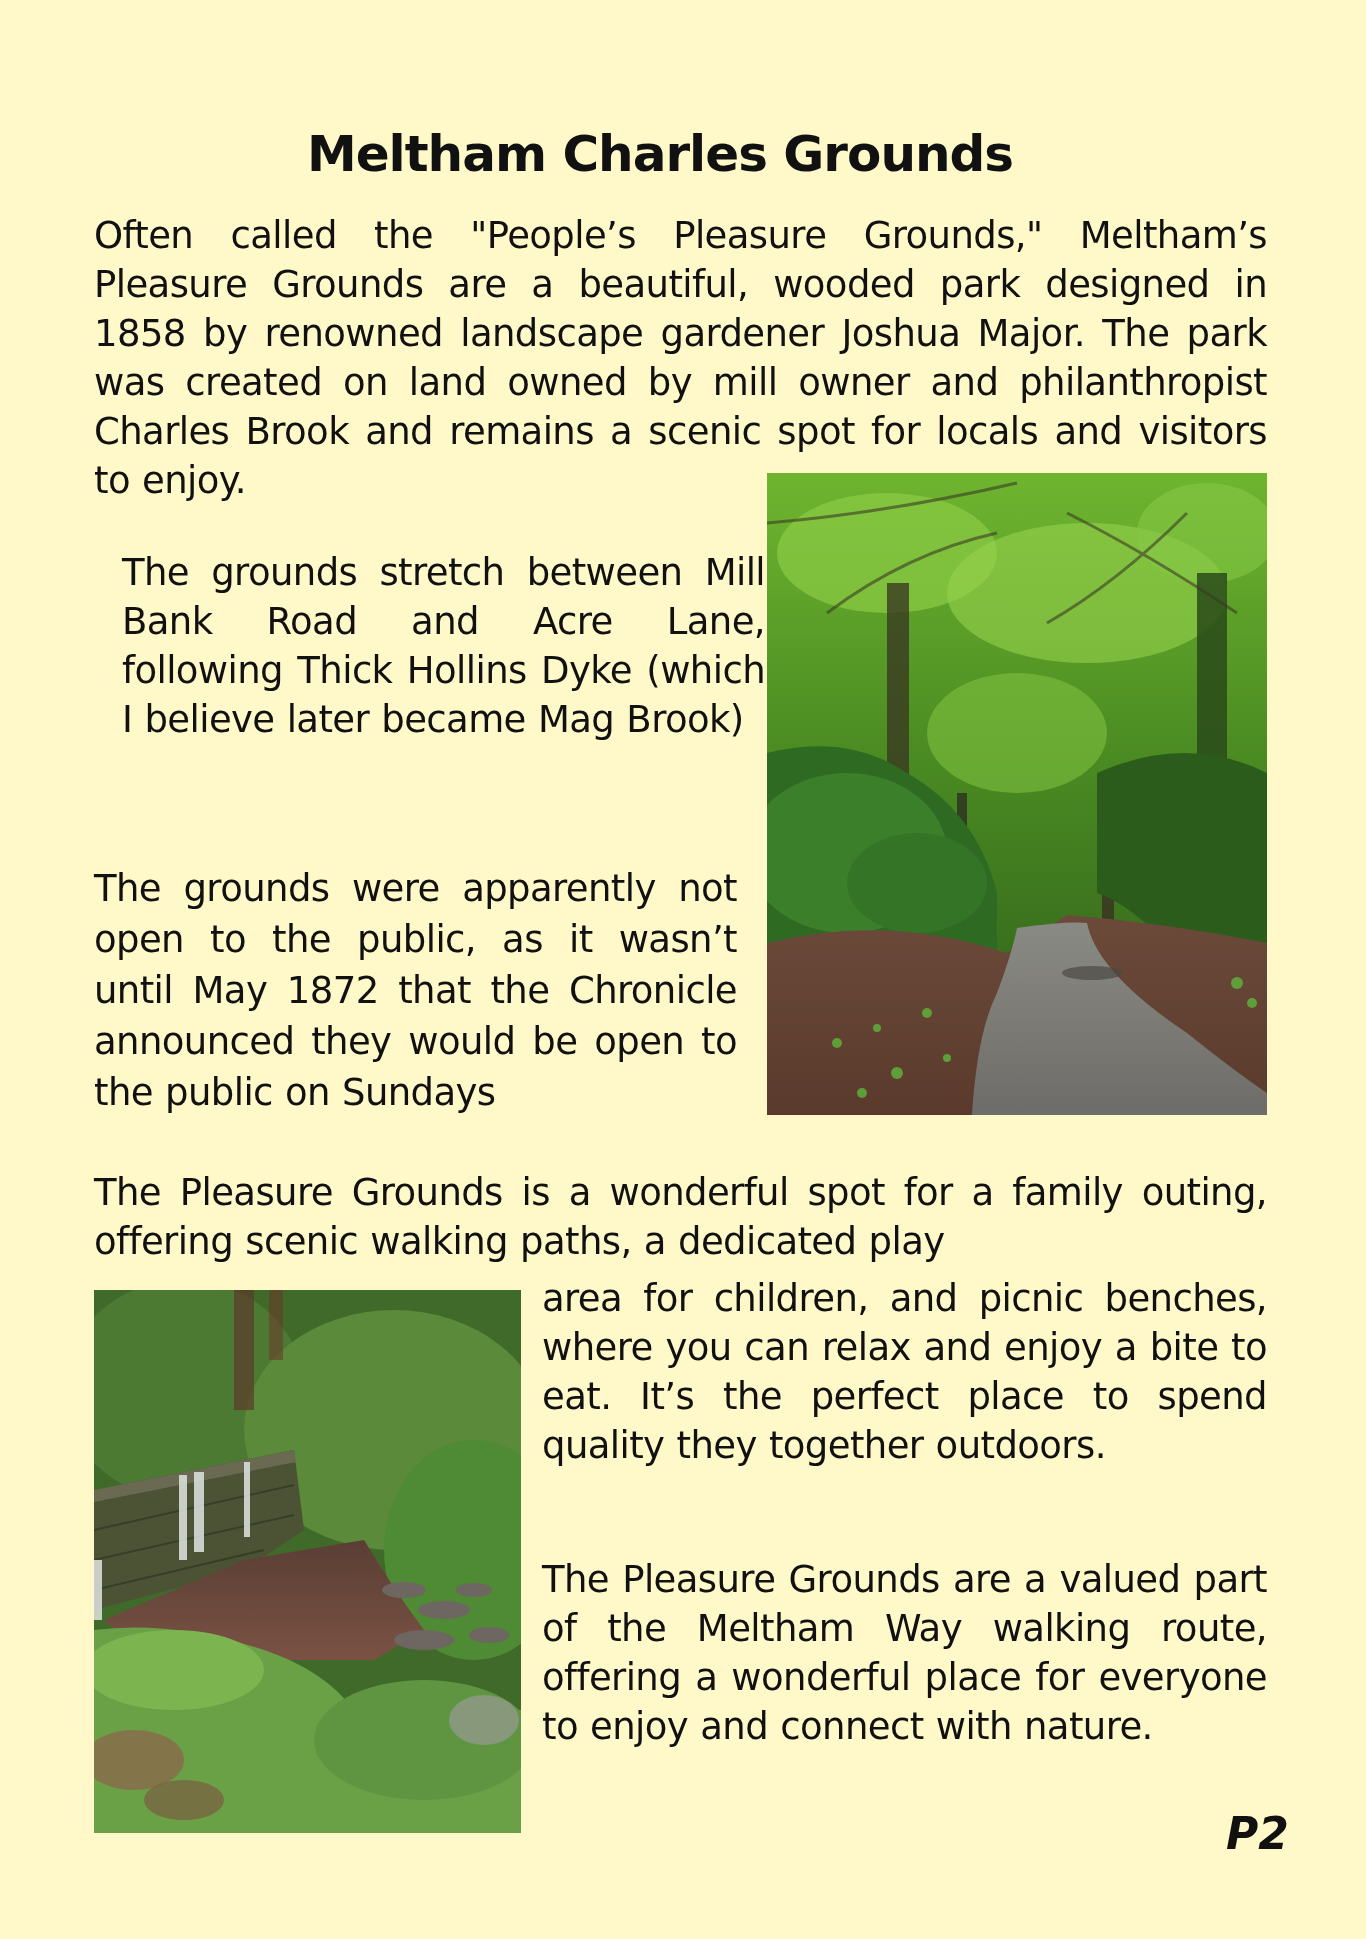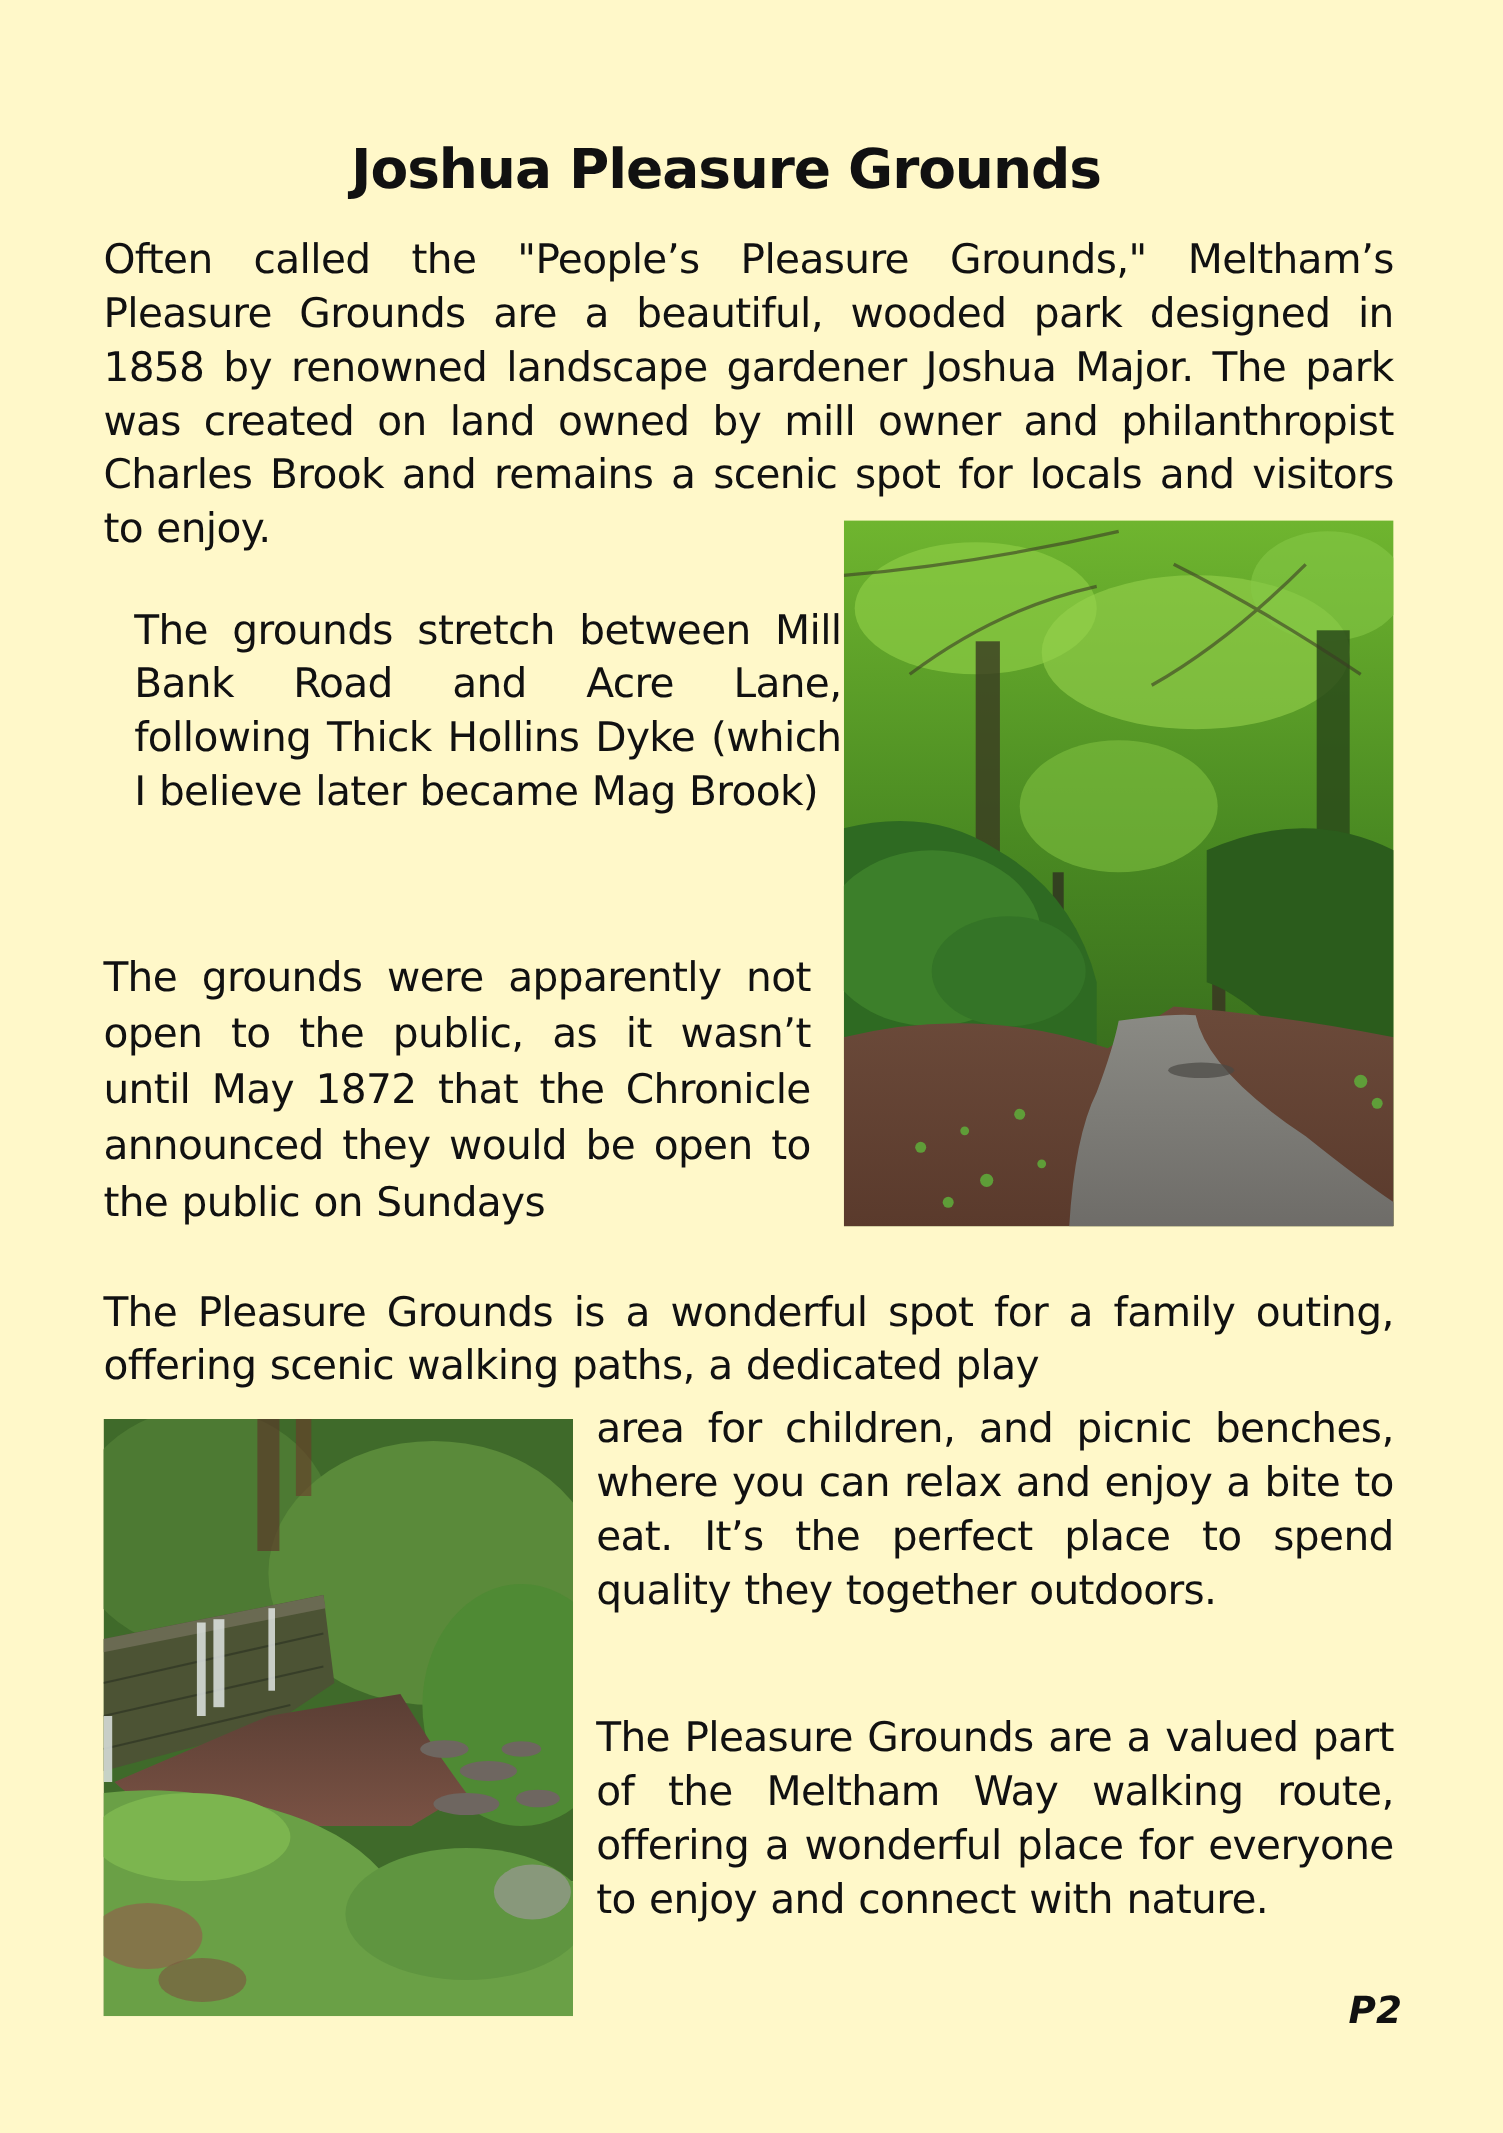--- a/index.html
+++ b/index.html
@@ -32,37 +32,37 @@
   }
   .p-intro { left: 94px; top: 174px; width: 1173px; }
   .p-stretch { left: 94px; top: 511px; width: 643px; text-align-last: left; margin-left: 28px; }
   .p-open { left: 94px; top: 826px; width: 643px; line-height: 51px; }
   .p-family { left: 94px; top: 1168px; width: 1173px; }
   .p-family-cont { left: 542px; top: 1274px; width: 725px; }
   .p-valued { left: 542px; top: 1555px; width: 725px; }
   .page-num {
     position: absolute;
     left: 1226px; top: 1808px;
-    font-size: 34px;
+    font-size: 44px;
     font-weight: bold;
     font-family: "DejaVu Sans", sans-serif;
     font-style: italic;
   }
   .photo {
     position: absolute;
     overflow: hidden;
   }
   .photo svg { display: block; width: 100%; height: 100%; }
   .photo-path { left: 767px; top: 473px; width: 500px; height: 642px; }
   .photo-weir { left: 94px; top: 1290px; width: 427px; height: 543px; }
 </style>
 </head>
 <body>
 
-<h1 class="title">Joshua Pleasure Grounds</h1>
+<h1 class="title">Meltham Charles Grounds</h1>
 
 <p class="para p-intro">Often called the "People’s Pleasure Grounds," Meltham’s Pleasure Grounds are a beautiful, wooded park designed in 1858 by renowned landscape gardener Joshua Major. The park was created on land owned by mill owner and philanthropist Charles Brook and remains a scenic spot for locals and visitors to enjoy.</p>
 
 <p class="para p-stretch">The grounds stretch between Mill Bank Road and Acre Lane, following Thick Hollins Dyke (which I believe later became Mag Brook)</p>
 
 <p class="para p-open">The grounds were apparently not open to the public, as it wasn’t until May 1872 that the Chronicle announced they would be open to the public on Sundays</p>
 
 <p class="para p-family" style="margin:0;">The Pleasure Grounds is a wonderful spot for a family outing, offering scenic walking paths, a dedicated play</p>
 <p class="para p-family-cont" style="margin:0;">area for children, and picnic benches, where you can relax and enjoy a bite to eat. It’s the perfect place to spend quality they together outdoors.</p>
 

